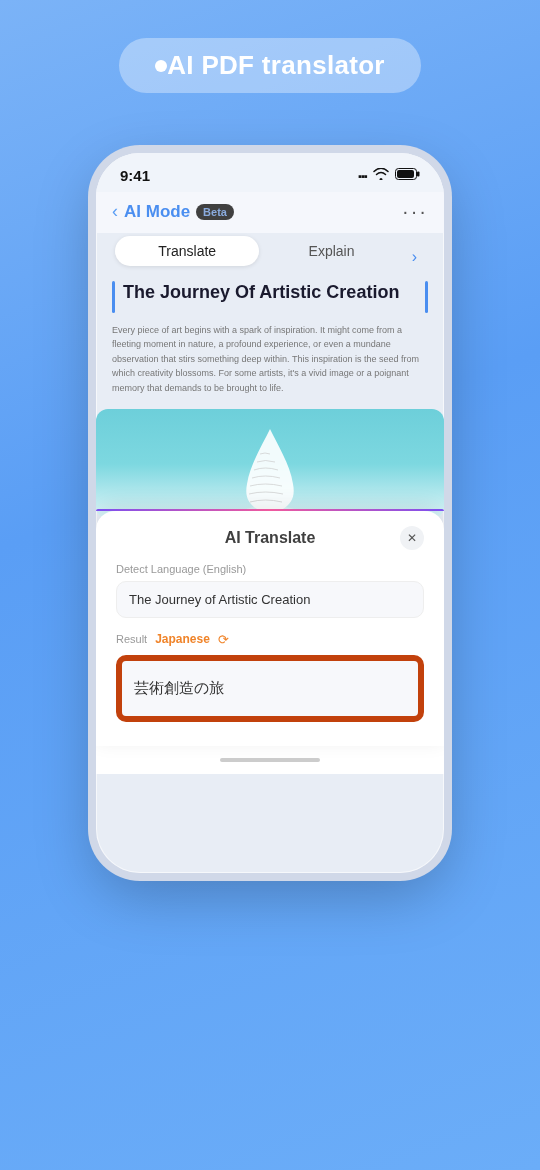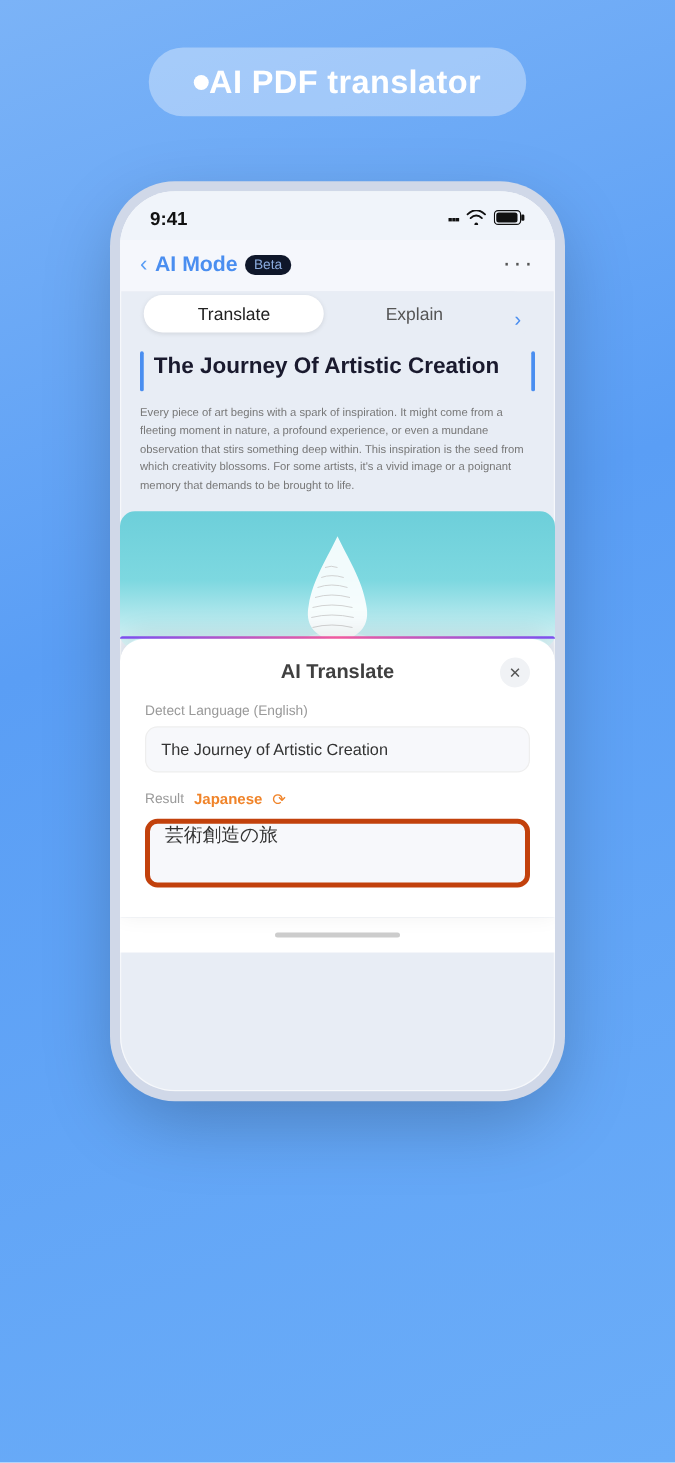--- a/index.html
+++ b/index.html
@@ -94,26 +94,26 @@
       color: #5a9ef5;
       font-size: 18px;
       font-weight: 400;
     }
     .nav-title {
       color: #4a8ef0;
       font-size: 17px;
       font-weight: 600;
     }
     .nav-badge {
-      background: #0f172a;
+      background: #404040;
       color: #8aabde;
       font-size: 11px;
       padding: 2px 7px;
       border-radius: 8px;
-      font-weight: 400;
+      font-weight: 700;
     }
     .nav-more {
       color: #555;
       font-size: 20px;
       letter-spacing: 2px;
     }
 
     
     .tab-bar {
       display: flex;
@@ -285,25 +285,25 @@
       font-weight: 600;
     }
     .result-lang-arrow {
       color: #f0842a;
       font-size: 13px;
     }
 
     .translate-output-box {
       background: #f7f8fb;
       border-radius: 10px;
-      padding: 0 12px;
+      padding: 18px 12px;
       font-size: 15px;
       color: #333;
       min-height: 55px;
-      border: 4px solid #c2410c;
+      border: 6px solid #c2410c;
     }
 
     
     .home-indicator {
       height: 28px;
       background: white;
       display: flex;
       align-items: center;
       justify-content: center;
     }

